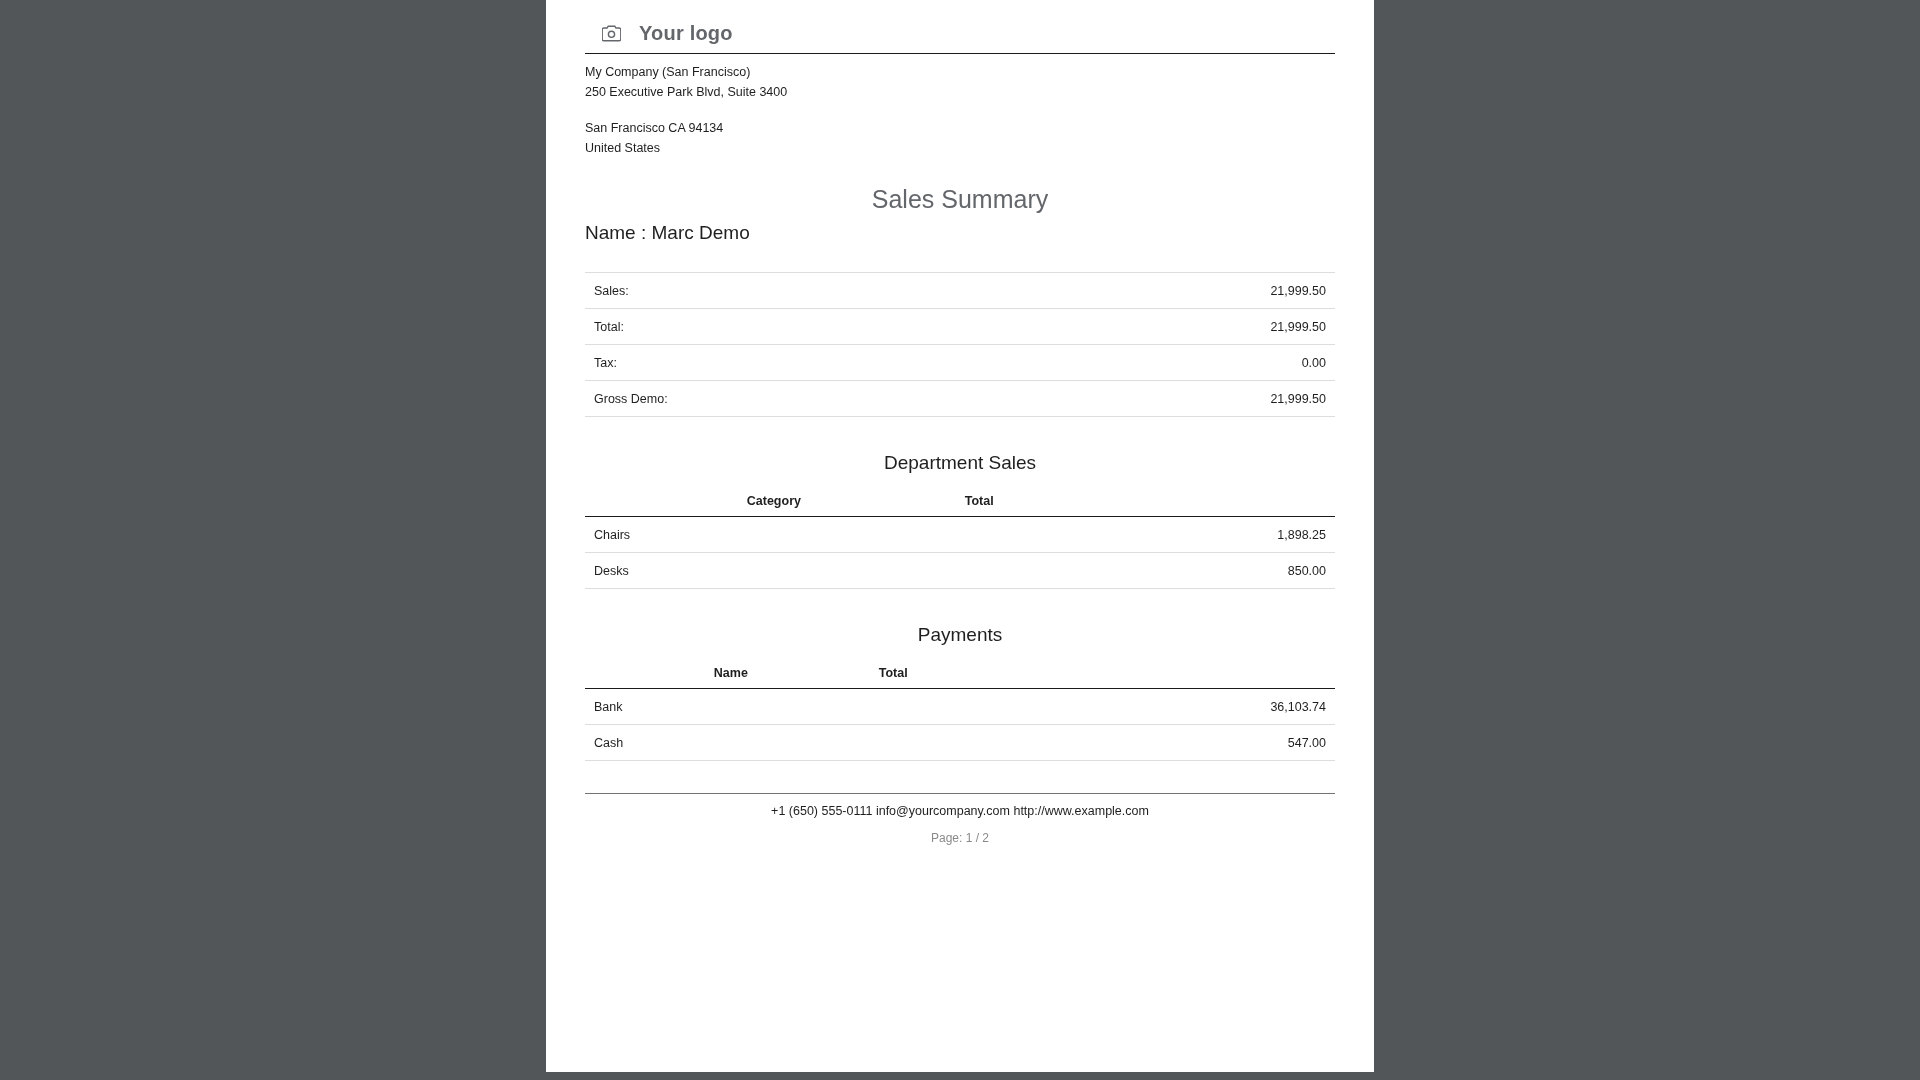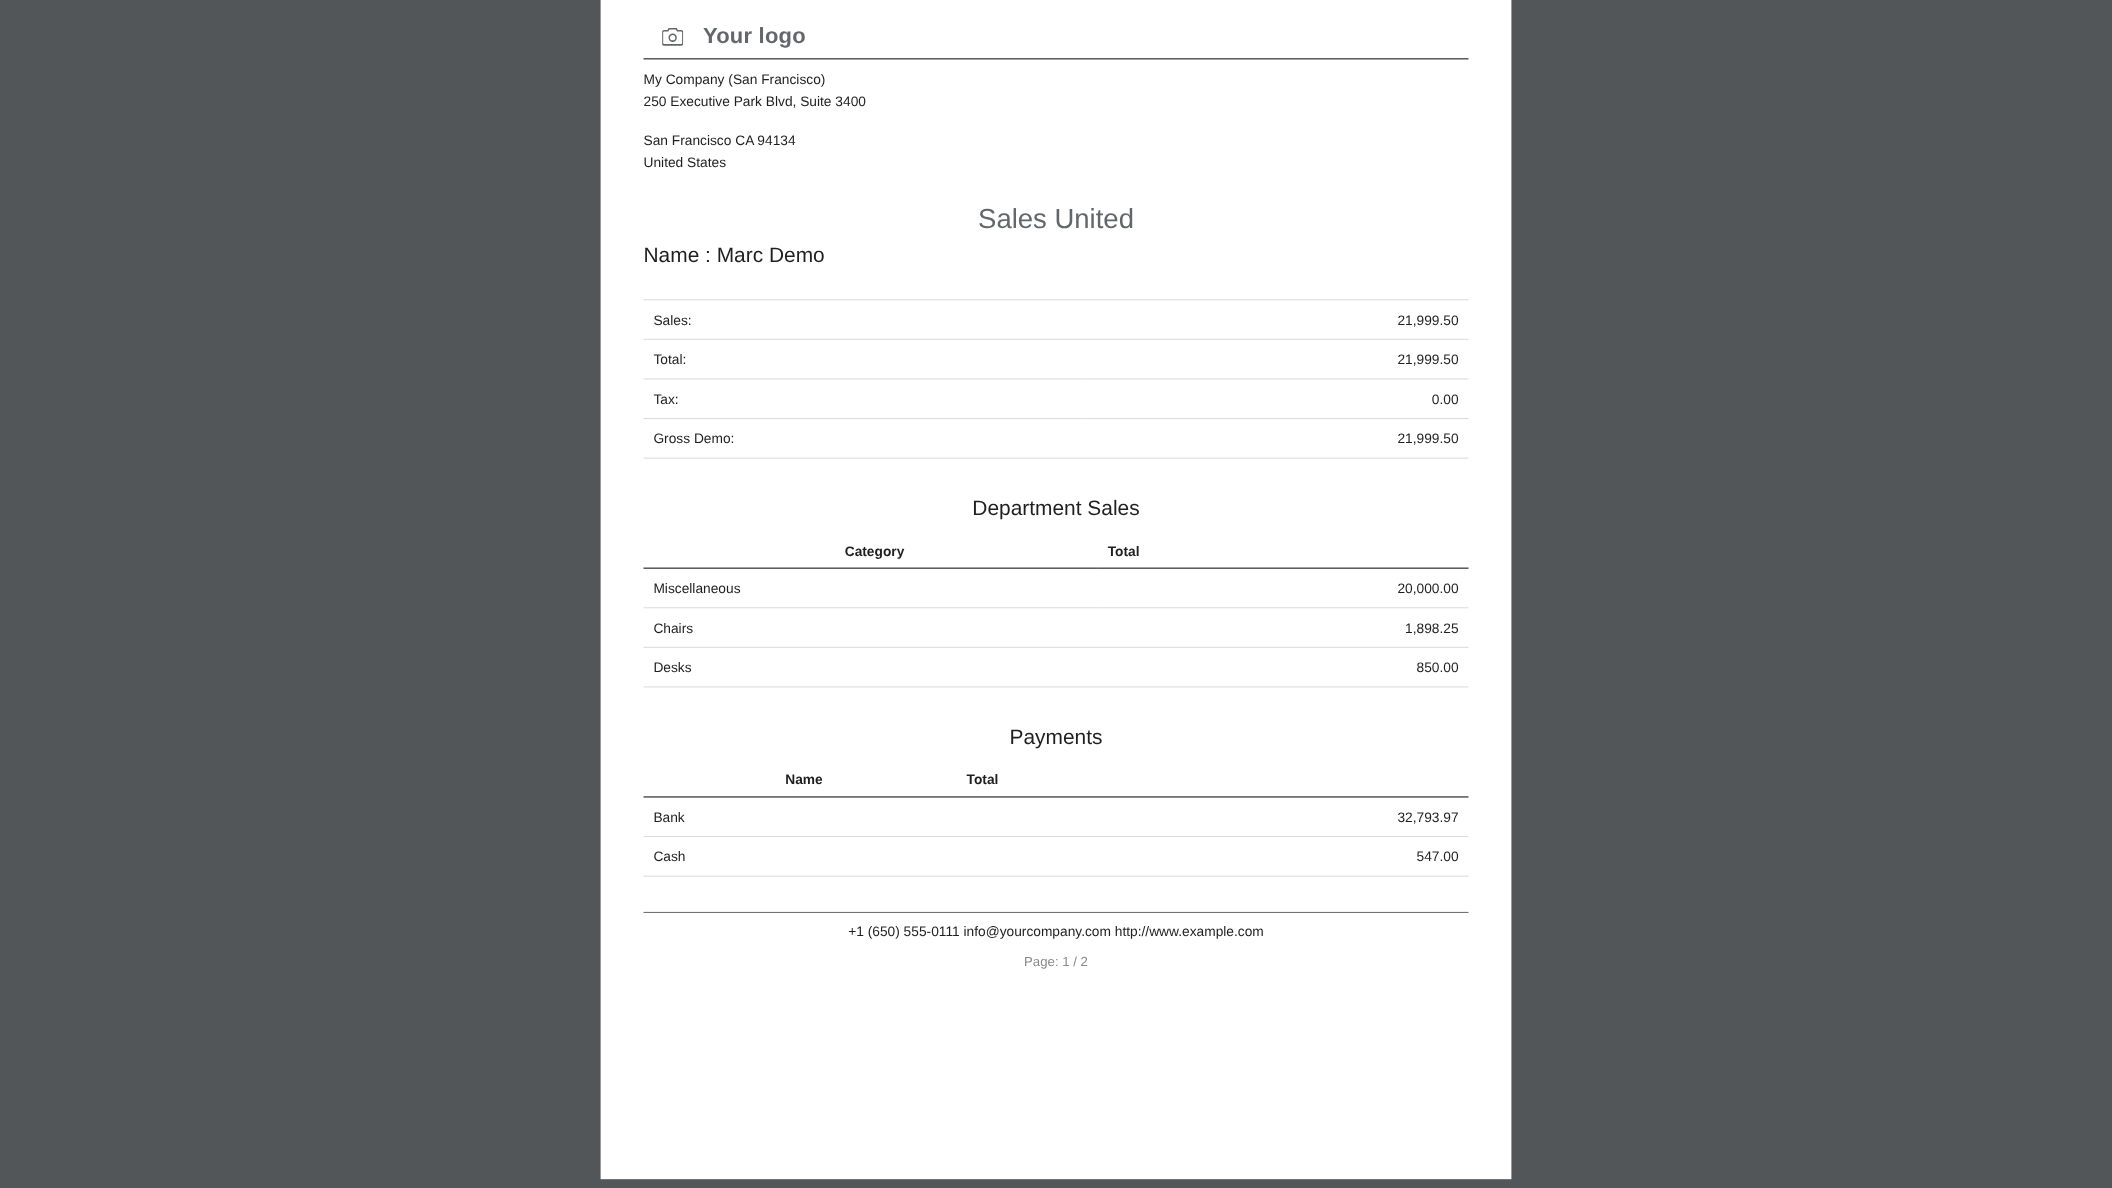--- a/index.html
+++ b/index.html
@@ -167,21 +167,21 @@
     <div class="header-rule"></div>
 
     <div class="company-block">
       <div>My Company (San Francisco)</div>
       <div>250 Executive Park Blvd, Suite 3400</div>
       <div class="gap"></div>
       <div>San Francisco CA 94134</div>
       <div>United States</div>
     </div>
 
-    <div class="doc-title">Sales United</div>
+    <div class="doc-title">Sales Summary</div>
     <div class="person-name">Name : Marc Demo</div>
 
     <table class="summary-table">
       <tbody>
         <tr>
           <td>Sales:</td>
           <td class="amount">21,999.50</td>
         </tr>
         <tr>
           <td>Total:</td>
@@ -202,24 +202,20 @@
 
     <table class="data-table">
       <thead>
         <tr>
           <th>Category</th>
           <th class="right">Total</th>
         </tr>
       </thead>
       <tbody>
         <tr>
-          <td>Miscellaneous</td>
-          <td class="right">20,000.00</td>
-        </tr>
-        <tr>
           <td>Chairs</td>
           <td class="right">1,898.25</td>
         </tr>
         <tr>
           <td>Desks</td>
           <td class="right">850.00</td>
         </tr>
       </tbody>
     </table>
 
@@ -228,21 +224,21 @@
     <table class="data-table">
       <thead>
         <tr>
           <th>Name</th>
           <th class="right">Total</th>
         </tr>
       </thead>
       <tbody>
         <tr>
           <td>Bank</td>
-          <td class="right">32,793.97</td>
+          <td class="right">36,103.74</td>
         </tr>
         <tr>
           <td>Cash</td>
           <td class="right">547.00</td>
         </tr>
       </tbody>
     </table>
 
     <div class="footer">
       <div class="footer-line">+1 (650) 555-0111 info@yourcompany.com http://www.example.com</div>

